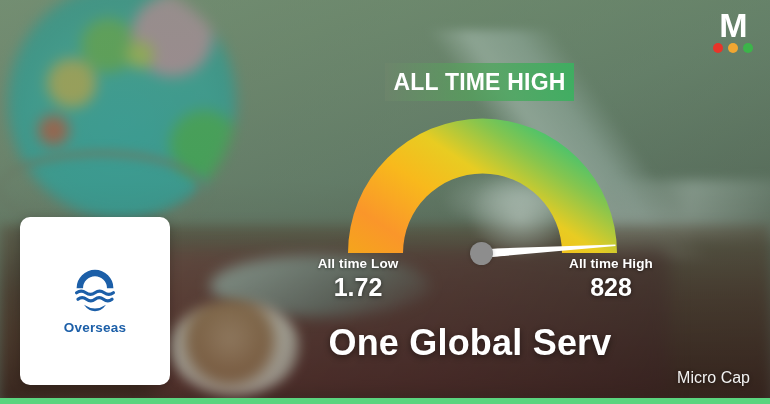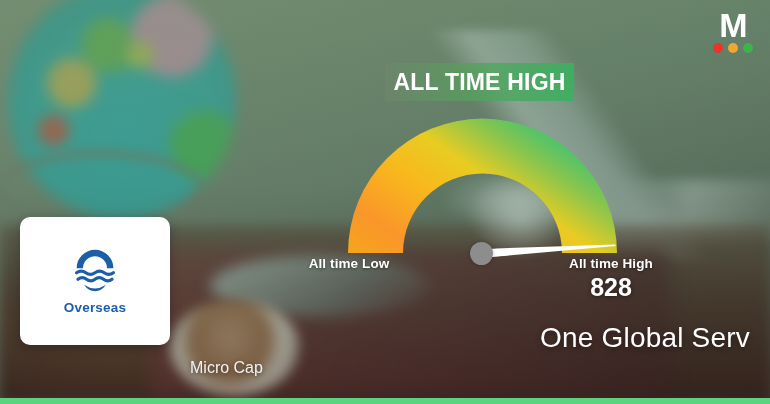--- a/index.html
+++ b/index.html
@@ -139,50 +139,49 @@
   
   .g-label { position: absolute; text-align: center; color: #ffffff; }
   .g-label .cap {
     font-size: 13.5px; font-weight: bold; letter-spacing: 0.1px;
     text-shadow: 0 1px 3px rgba(0,0,0,0.45);
   }
   .g-label .val {
     font-size: 25px; font-weight: bold; margin-top: 2px;
     text-shadow: 0 1px 4px rgba(0,0,0,0.5);
   }
-  .low  { left: 283px; top: 256px; width: 132px; }
+  .low  { left: 292px; top: 256px; width: 132px; }
   .high { left: 545px; top: 256px; width: 132px; }
 
   
   .logo-card {
     position: absolute; left: 20px; top: 217px;
-    width: 150px; height: 128px;
+    width: 150px; height: 168px;
     background: #ffffff; border-radius: 10px;
     box-shadow: 0 3px 12px rgba(0,0,0,0.25);
     display: flex; flex-direction: column;
     align-items: center; justify-content: center;
   }
   .logo-mark { width: 46px; height: 46px; }
   .logo-word {
     margin-top: 7px; font-size: 13.5px; font-weight: bold;
     color: #1c5fa8; letter-spacing: 0.2px;
   }
 
   
   .company {
     position: absolute; left: 190px; right: 20px; top: 322px;
     text-align: center; color: #ffffff;
   }
   .company-name {
-    font-size: 28px; font-weight: normal; letter-spacing: 0.2px;
+    font-size: 36px; font-weight: bold; letter-spacing: 0.2px;
     text-shadow: 0 2px 6px rgba(0,0,0,0.45);
-    text-align: right;
   }
   .tags {
-    margin-top: 5px; display: flex; justify-content: flex-start; gap: 26px;
+    margin-top: 5px; display: flex; justify-content: flex-end; gap: 26px;
     font-size: 16px; color: #f2f2f2;
     text-shadow: 0 1px 4px rgba(0,0,0,0.45);
   }
 </style>
 </head>
 <body>
 
 <div id="card">
 
   <div class="bg-base"></div>
@@ -226,20 +225,21 @@
     </svg>
   </div>
 
   <div class="needle">
     <div class="needle-shape"></div>
   </div>
   <div class="pivot"></div>
 
   <div class="g-label low">
     <div class="cap">All time Low</div>
+    <div class="val">1.72</div>
   </div>
   <div class="g-label high">
     <div class="cap">All time High</div>
     <div class="val">828</div>
   </div>
 
   <div class="logo-card">
     <svg class="logo-mark" viewBox="0 0 100 100">
       <path d="M10 46 A40 40 0 0 1 90 46 L76 46 A26 26 0 0 0 24 46 Z" fill="#1c5fa8"></path>
       <path d="M10 56 q10 -7 20 0 t20 0 t20 0 t20 0" stroke="#1c5fa8" stroke-width="7" fill="none" stroke-linecap="round"></path>

